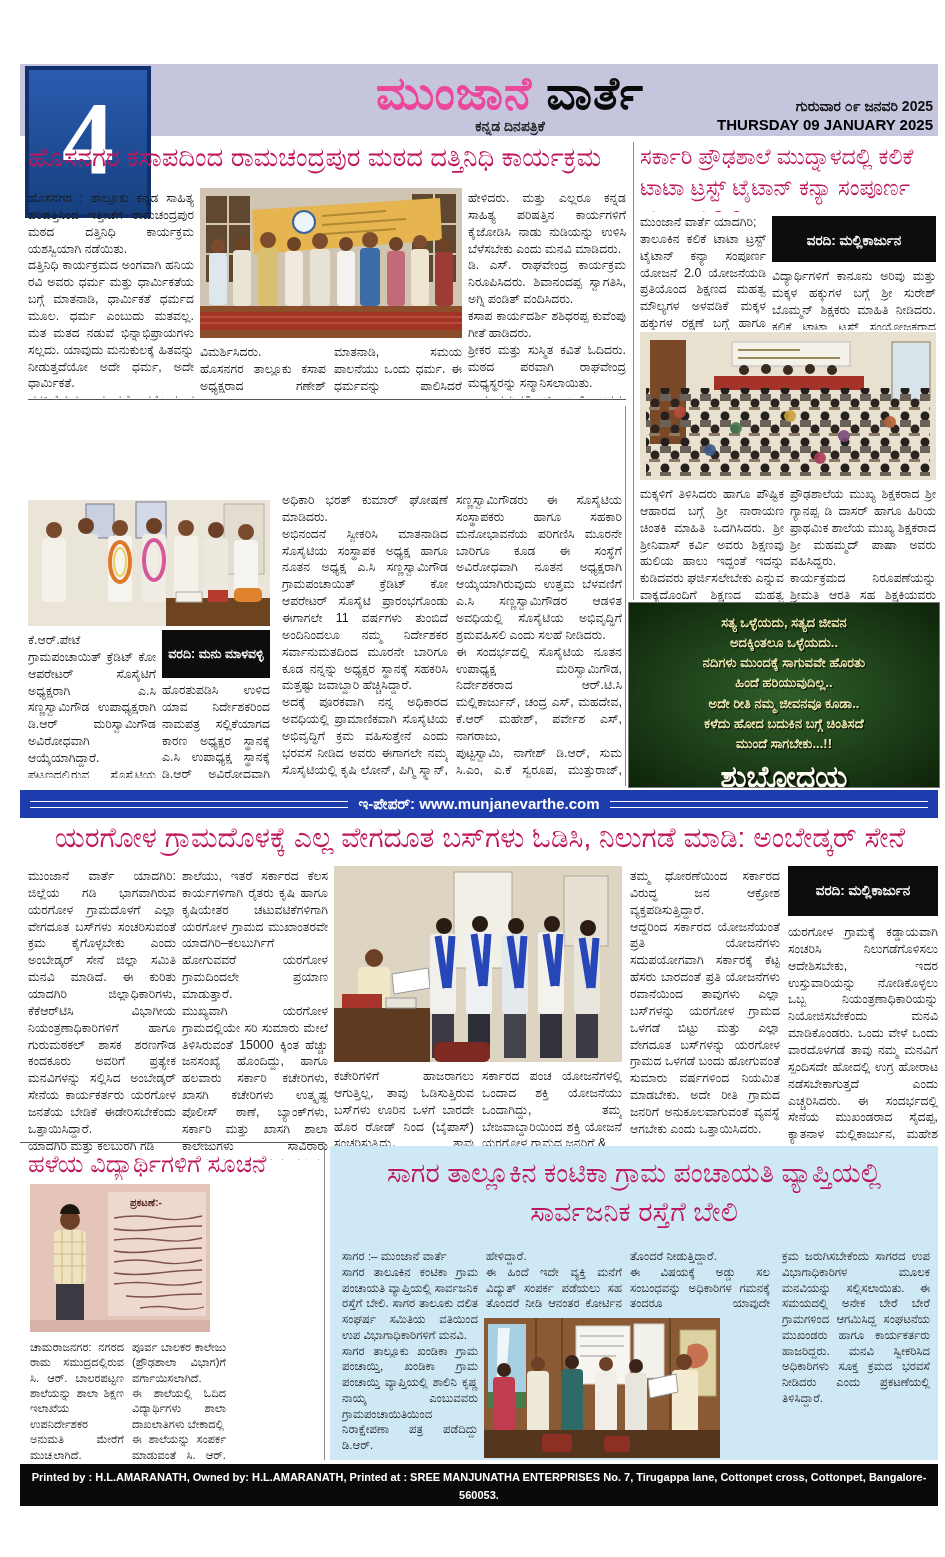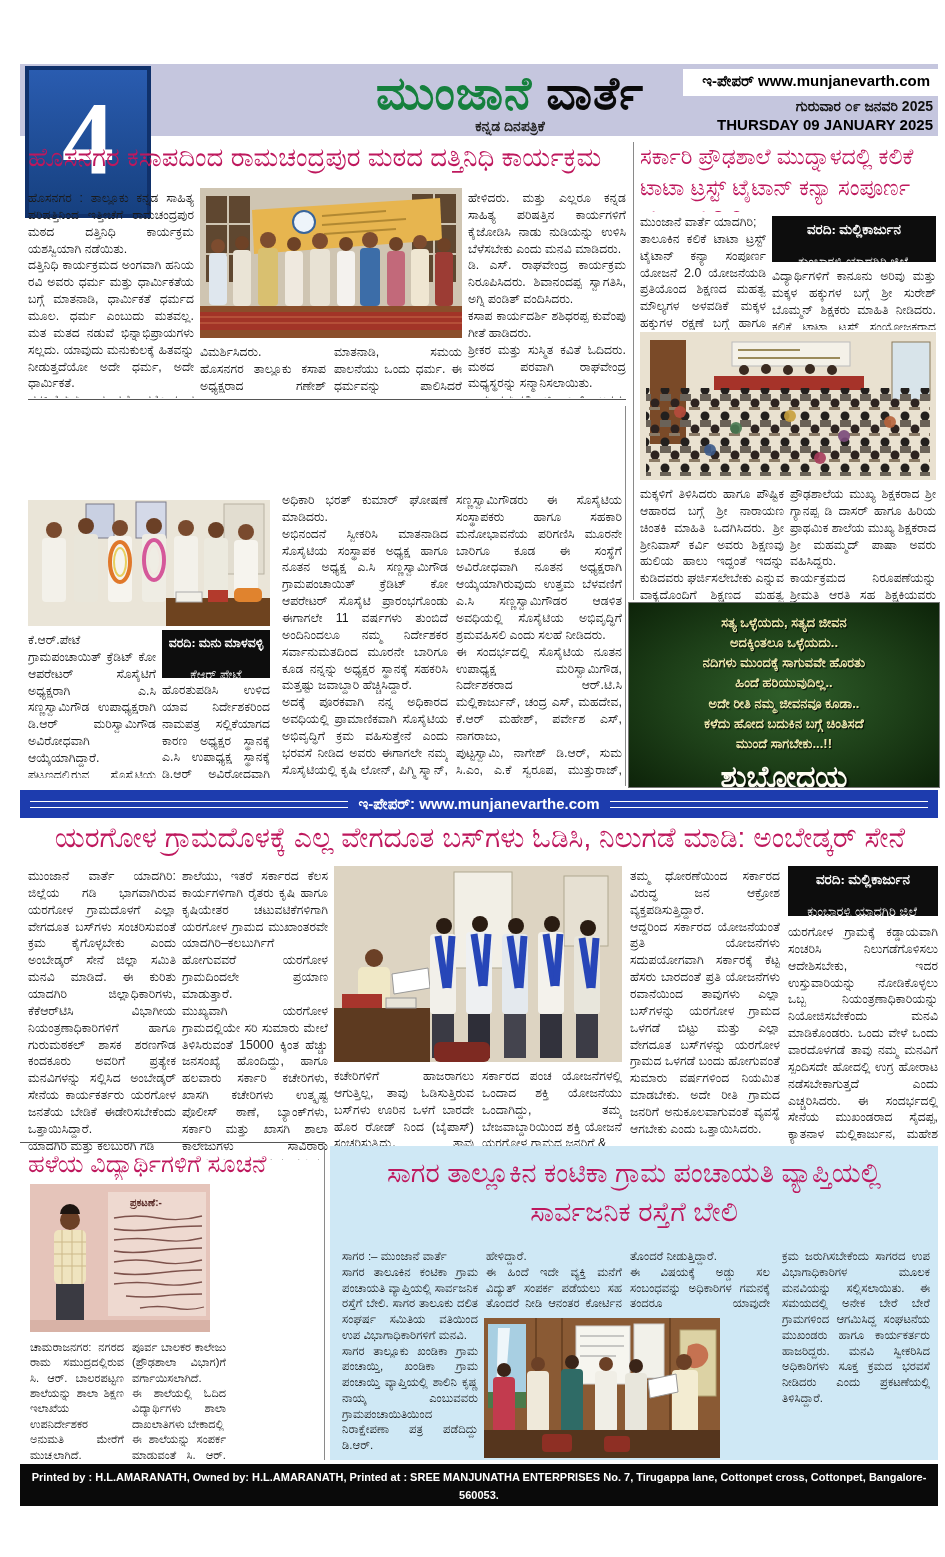--- a/index.html
+++ b/index.html
@@ -4,30 +4,30 @@
 <style>
   html,body{margin:0;padding:0;background:#fafafa;}
   #paper{position:relative;width:945px;height:1557px;background:#ffffff;margin:0 auto;
          font-family:"Liberation Sans","DejaVu Sans",sans-serif;color:#111;overflow:hidden;}
   .abs{position:absolute;}
   .band{background:#c5c6de;}
   .pgnum{background:linear-gradient(180deg,#2a5cb0,#16407f);border:4px solid #10316b;
          color:#fff;font-weight:bold;font-size:104px;text-align:center;line-height:136px;
          font-family:"Liberation Serif","DejaVu Serif",serif;}
   .masthead{text-align:center;font-weight:bold;font-size:46px;letter-spacing:1px;white-space:nowrap;}
-  .masthead .red{color:#15803d;}
+  .masthead .red{color:#ec4899;}
   .masthead .blk{color:#0a0a0a;}
   .msub{text-align:center;font-weight:bold;font-size:14px;color:#222;}
   .ebox{background:#fff;font-weight:bold;font-size:15px;text-align:right;padding:3px 8px 0 0;color:#000;}
   .dkn{font-weight:bold;font-size:14px;text-align:right;color:#111;}
   .den{font-weight:bold;font-size:15px;text-align:right;color:#000;}
   .hl{font-weight:normal;color:#be185d;overflow:hidden;}
   .col{font-size:12.4px;line-height:1.36;text-align:justify;white-space:pre-line;overflow:hidden;color:#1a1a1a;}
   .byl{background:#0d0d0d;color:#fff;text-align:center;overflow:hidden;}
-  .byl .b1{font-weight:bold;font-size:13.5px;margin-top:6px;font-family:Liberation Serif, serif;}
+  .byl .b1{font-weight:bold;font-size:13.5px;margin-top:17px;}
   .byl .b2{font-size:13px;margin-top:16px;}
   .vrule{width:1px;background:#8a8a8a;}
   .hrule{height:1px;background:#555;}
   .banner{background:#1d3cae;border-top:2px solid #ffffff;display:flex;align-items:center;}
   .banner .ln{flex:1;height:5px;border-top:1px solid #fff;border-bottom:1px solid #fff;margin:0 10px;}
   .banner .tx{color:#fff;font-weight:bold;font-size:15px;white-space:nowrap;}
   .quote{background:radial-gradient(ellipse at center,#2f5e2a 0%,#1d3f18 55%,#0d2309 100%);
          border:1px solid #777;text-align:center;overflow:hidden;}
   .quote .qt{color:#f0ecb0;font-weight:bold;font-size:13px;line-height:1.55;white-space:pre-line;
              margin:10px 8px 0 8px;text-shadow:1px 1px 1px #000;}
@@ -43,21 +43,20 @@
 
   <div class="abs band" style="left:20px;top:64px;width:918px;height:72px;"></div>
   <div class="abs pgnum" style="left:25px;top:66px;width:118px;height:144px;">
     <span>4</span>
   </div>
   <div class="abs masthead" style="left:300px;top:66px;width:420px;">
     <span class="red">ಮುಂಜಾನೆ</span>
     <span class="blk">ವಾರ್ತೆ</span>
   </div>
   <div class="abs msub" style="left:300px;top:118px;width:420px;">ಕನ್ನಡ ದಿನಪತ್ರಿಕೆ</div>
-  <div class="abs ebox" style="left:683px;top:69px;width:247px;height:24px;">ಇ-ಪೇಪರ್ www.munjanevarth.com</div>
   <div class="abs dkn" style="left:683px;top:98px;width:250px;">ಗುರುವಾರ ೦೯ ಜನವರಿ 2025</div>
   <div class="abs den" style="left:683px;top:116px;width:250px;">THURSDAY 09 JANUARY 2025</div>
 
   <div class="abs hl" style="left:28px;top:142px;width:600px;height:42px;font-size:26px;">ಹೊಸನಗರ ಕಸಾಪದಿಂದ ರಾಮಚಂದ್ರಪುರ ಮಠದ ದತ್ತಿನಿಧಿ ಕಾರ್ಯಕ್ರಮ</div>
   <div class="abs vrule" style="left:633px;top:142px;height:458px;"></div>
 
   <div class="abs col" style="left:28px;top:190px;width:166px;height:208px;">ಹೊಸನಗರ : ತಾಲ್ಲೂಕು ಕನ್ನಡ ಸಾಹಿತ್ಯ ಪರಿಷತ್ತಿನಿಂದ ಇತ್ತೀಚೆಗೆ ರಾಮಚಂದ್ರಪುರ ಮಠದ ದತ್ತಿನಿಧಿ ಕಾರ್ಯಕ್ರಮ ಯಶಸ್ವಿಯಾಗಿ ನಡೆಯಿತು.
 ದತ್ತಿನಿಧಿ ಕಾರ್ಯಕ್ರಮದ ಅಂಗವಾಗಿ ಹನಿಯ ರವಿ ಅವರು ಧರ್ಮ ಮತ್ತು ಧಾರ್ಮಿಕತೆಯ ಬಗ್ಗೆ ಮಾತನಾಡಿ, ಧಾರ್ಮಿಕತೆ ಧರ್ಮದ ಮೂಲ. ಧರ್ಮ ಎಂಬುದು ಮತವಲ್ಲ. ಮತ ಮತದ ನಡುವೆ ಭಿನ್ನಾಭಿಪ್ರಾಯಗಳು ಸಲ್ಲದು. ಯಾವುದು ಮನುಕುಲಕ್ಕೆ ಹಿತವನ್ನು ನೀಡುತ್ತದೆಯೋ ಅದೇ ಧರ್ಮ, ಅದೇ ಧಾರ್ಮಿಕತೆ.
 ಪರಹಿತೆಯನ್ನು ಮಾಡದೆ ಪರೋಪಕಾರ ಮಾಡುವುದೇ ನಿಜವಾದ ಧರ್ಮ ಎಂದು ಹೇಳಿದರು. ಜೊತೆಗೆ ವ್ಯಾಸರು ಹೇಳಿದ ಮಾತನ್ನು ಉಲ್ಲೇಖಿಸಿ ಧಾರ್ಮಿಕತೆಯ ಬಗ್ಗೆ</div>
 

